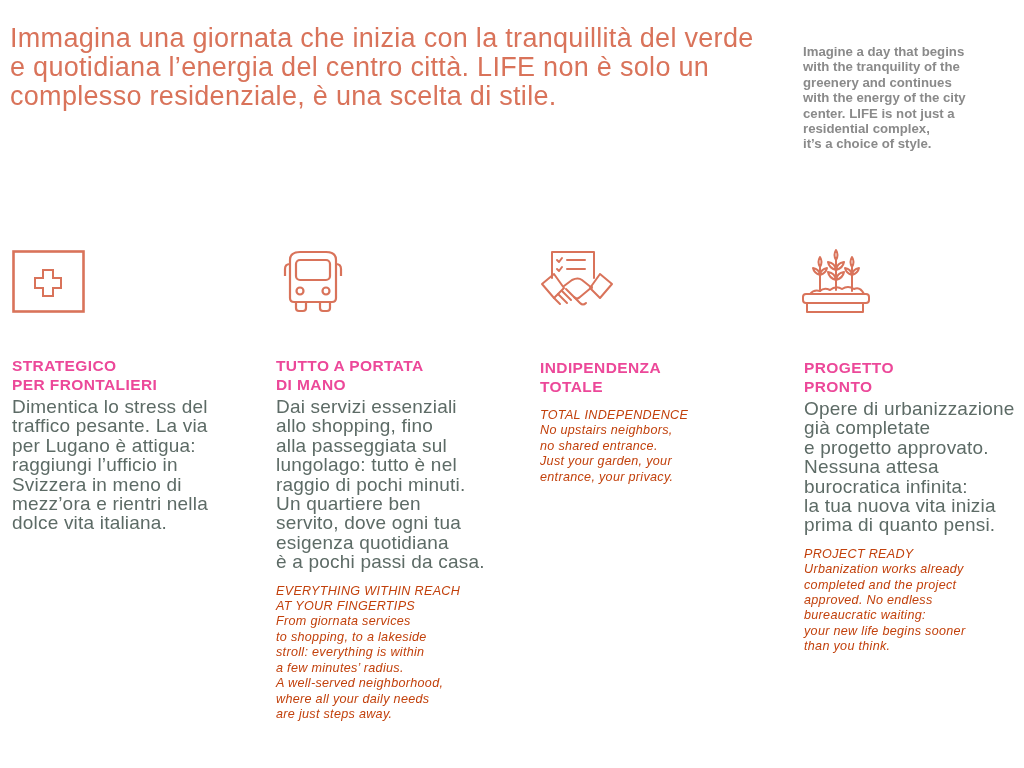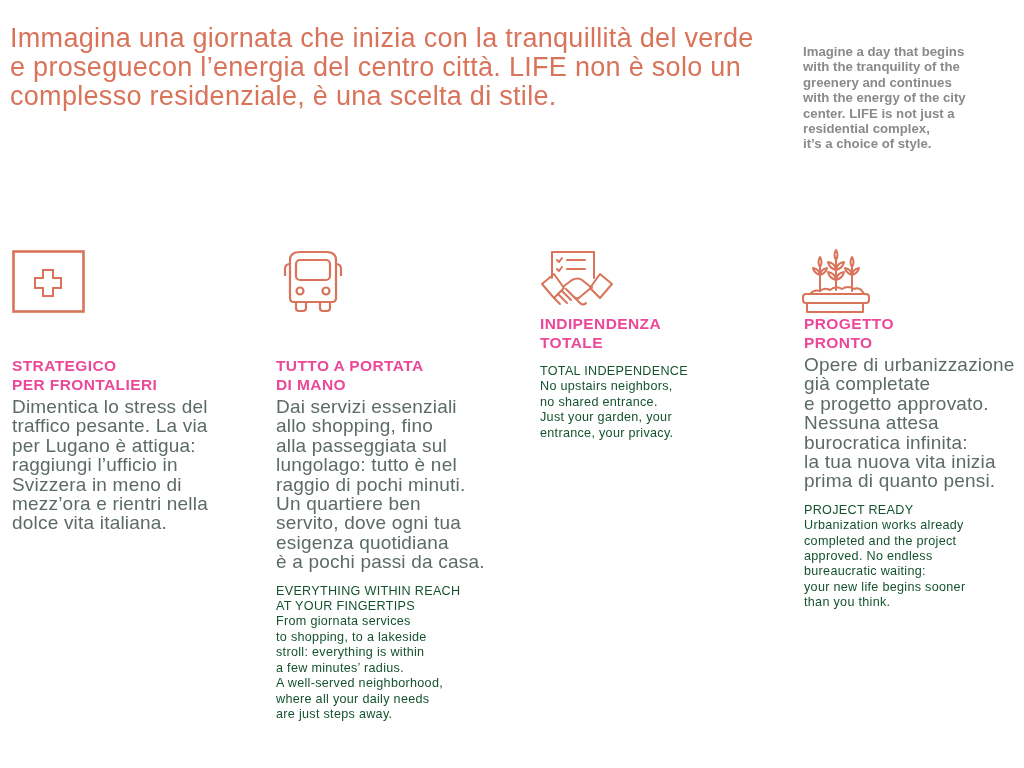--- a/index.html
+++ b/index.html
@@ -24,35 +24,35 @@
   .col.c2 { left: 276px; }
   .col.c3 { left: 540px; }
   .col.c4 { left: 804px; width: 222px; }
   .icon { width: 74px; height: 64px; display: block; }
   .icon svg { width: 100%; height: 100%; display: block; overflow: visible; }
   .title {
     color: #ec4899; font-weight: 700; font-size: 15.5px; line-height: 19px;
     letter-spacing: 0.4px; margin: 0; white-space: pre-line;
   }
   .c1 .title, .c2 .title { margin-top: 42px; }
-  .c3 .title, .c4 .title { }
+  .c3 .title, .c4 .title { margin-top: 44px; }
   .body-it {
     color: #5d6b66; font-size: 19px; line-height: 19.4px;
     margin: 3px 0 0 0; white-space: pre-line; letter-spacing: 0.2px;
   }
   .sub-en {
-    color: #14532d; font-size: 12.6px; line-height: 15.4px;
-    margin: 12px 0 0 0; white-space: pre-line; letter-spacing: 0.3px;
+    color: #c2410c; font-size: 12.6px; line-height: 15.4px;
+    margin: 12px 0 0 0; white-space: pre-line; letter-spacing: 0.3px; font-style: italic;
   }
   .c4 .body-it, .c4 .sub-en { white-space: pre; }
 </style>
 </head>
 <body>
 
-<h1 class="headline">Immagina una giornata che inizia con la tranquillità del verde e proseguecon l’energia del centro città. LIFE non è solo un complesso residenziale, è una scelta di stile.</h1>
+<h1 class="headline">Immagina una giornata che inizia con la tranquillità del verde e quotidiana l’energia del centro città. LIFE non è solo un complesso residenziale, è una scelta di stile.</h1>
 <p class="headline-en">Imagine a day that begins
 with the tranquility of the
 greenery and continues
 with the energy of the city
 center. LIFE is not just a
 residential complex,
 it’s a choice of style.</p>
 
 <section class="col c1">
   <span class="icon">

